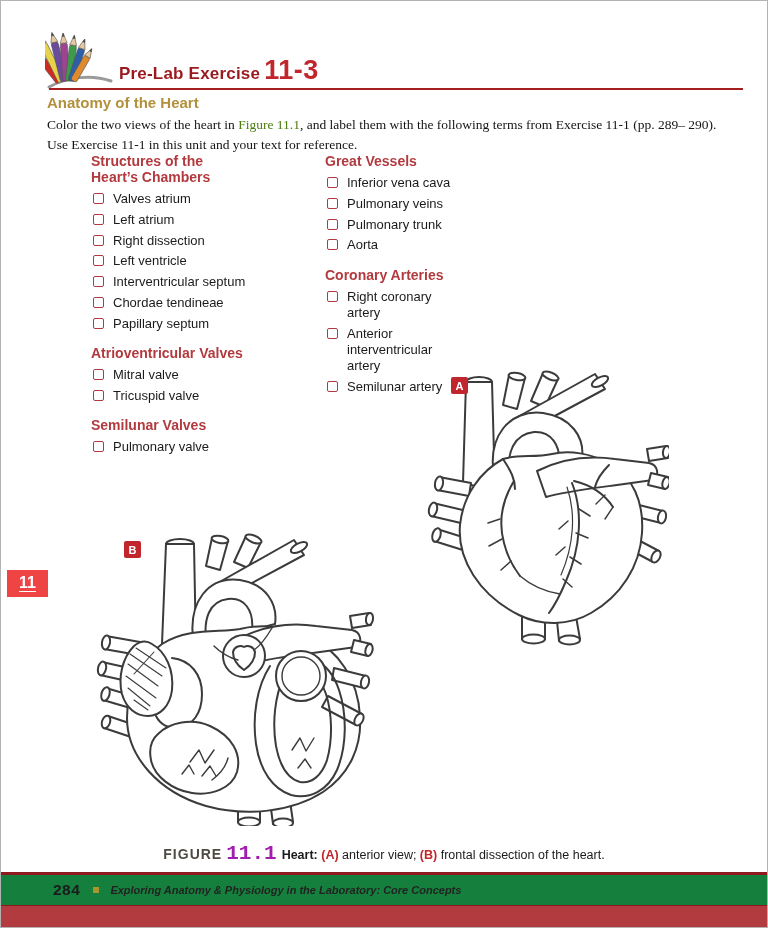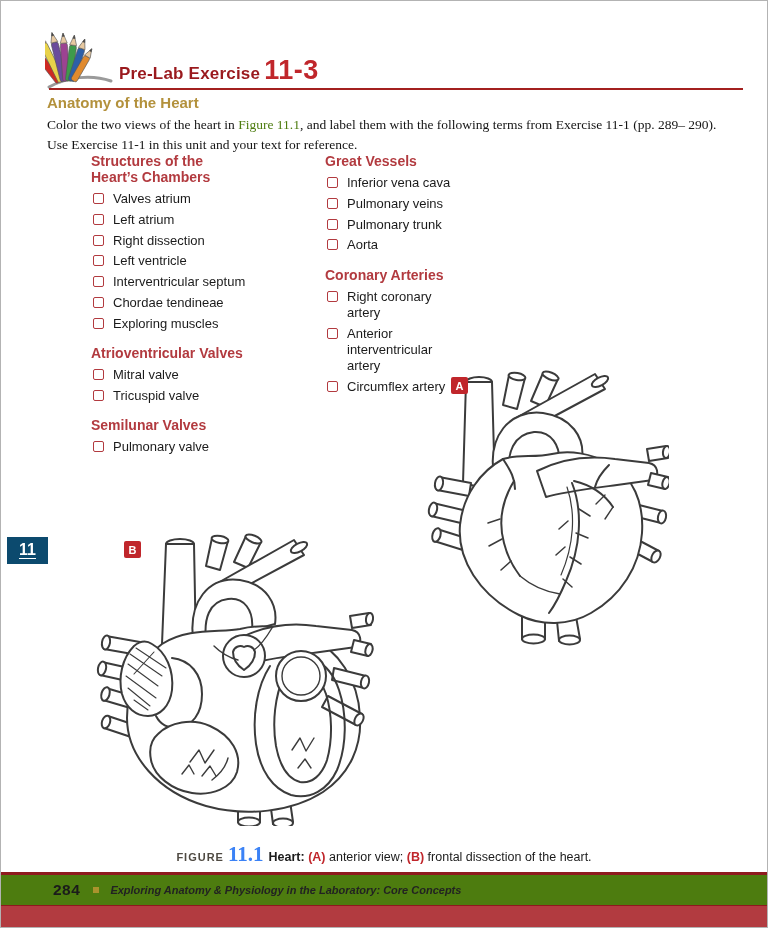--- a/index.html
+++ b/index.html
@@ -32,37 +32,37 @@
   
   .heart-a{position:absolute;left:418px;top:360px;width:250px;height:287px;}
   .heart-b{position:absolute;left:93px;top:523px;width:295px;height:302px;}
   .fig-label{position:absolute;width:17px;height:17px;background:#c0262b;color:#fff;
     font-size:11px;font-weight:bold;display:flex;align-items:center;justify-content:center;
     border-radius:2px;}
   .fig-label-a{left:450px;top:376px;}
   .fig-label-b{left:123px;top:540px;}
   
   .caption{position:absolute;left:0;right:0;top:841px;text-align:center;color:#1b1b1b;}
-  .cap-figure{font-size:11px;font-weight:bold;letter-spacing:1px;color:#4f4a42;}
-  .cap-number{font-family:Liberation Serif, serif;font-size:21px;font-weight:bold;
-    color:#3b82f6;margin:0 5px 0 4px;}
+  .cap-figure{font-size:14px;font-weight:bold;letter-spacing:1px;color:#4f4a42;}
+  .cap-number{font-family:Liberation Mono, monospace;font-size:21px;font-weight:bold;
+    color:#a21caf;margin:0 5px 0 4px;}
   .cap-text{font-size:12.5px;}
   .cap-bold{font-weight:bold;}
   .cap-red{font-weight:bold;color:#c0262b;}
   
   .footer-rule{position:absolute;left:0;right:0;top:871px;height:2.5px;background:#8e1a1e;}
-  .footer-band{position:absolute;left:0;right:0;top:874px;height:30px;background:#4d7c0f;
+  .footer-band{position:absolute;left:0;right:0;top:874px;height:30px;background:#15803d;
     display:flex;align-items:center;padding-left:52px;box-sizing:border-box;}
   .footer-page{font-size:15.5px;font-weight:bold;color:#1b1b1b;letter-spacing:0.5px;}
   .footer-bullet{width:6px;height:6px;background:#a9932d;margin:0 11px 0 13px;}
   .footer-title{font-size:11px;font-weight:bold;font-style:italic;color:#222;text-align:right;}
   .footer-bar{position:absolute;left:0;right:0;top:904px;height:21px;background:#b23b40;
     border-top:1px solid #8e1a1e;}
   
-  .side-tab{position:absolute;left:6px;top:536px;width:41px;height:27px;background:#0c4a6e;
+  .side-tab{position:absolute;left:6px;top:569px;width:41px;height:27px;background:#ef4444;
     display:flex;align-items:center;justify-content:center;}
   .side-tab span{color:#fff;font-size:16px;font-weight:bold;border-bottom:1.5px solid #fff;
     line-height:1.05;}
   svg{display:block;}
 </style>
 </head>
 <body>
 
 <div class="page">
 
@@ -143,21 +143,21 @@
       <div class="chk-row">
           <span class="chkbox"></span>
           <span class="chk-label">Interventricular septum</span>
         </div>
       <div class="chk-row">
           <span class="chkbox"></span>
           <span class="chk-label">Chordae tendineae</span>
         </div>
       <div class="chk-row">
           <span class="chkbox"></span>
-          <span class="chk-label">Exploring muscles</span>
+          <span class="chk-label">Papillary septum</span>
         </div>
     </div>
     <div class="chk-section">
       <div class="chk-heading">Atrioventricular Valves</div>
       <div class="chk-row">
           <span class="chkbox"></span>
           <span class="chk-label">Mitral valve</span>
         </div>
       <div class="chk-row">
           <span class="chkbox"></span>
@@ -200,21 +200,21 @@
           <span class="chk-label">Right coronary
 artery</span>
         </div>
       <div class="chk-row">
           <span class="chkbox"></span>
           <span class="chk-label">Anterior interventricular
 artery</span>
         </div>
       <div class="chk-row">
           <span class="chkbox"></span>
-          <span class="chk-label">Circumflex artery</span>
+          <span class="chk-label">Semilunar artery</span>
         </div>
     </div>
   </div>
 
   <svg class="heart-a" viewBox="0 0 250 287" stroke="#3b3b3b" stroke-width="2" fill="#fff" stroke-linecap="round" stroke-linejoin="round">
     <path d="M84,44 L90,14 L106,17 L98,48 Z"></path>
       <ellipse cx="98" cy="15.5" rx="8.5" ry="3.5" transform="rotate(10 98 15.5)"></ellipse>
     <path d="M112,40 L124,12 L139,18 L126,46 Z"></path>
       <ellipse cx="131.5" cy="15" rx="8.5" ry="3.5" transform="rotate(22 131.5 15)"></ellipse>
     <path d="M95,58 L176,13 L186,28 L104,72 Z"></path>

